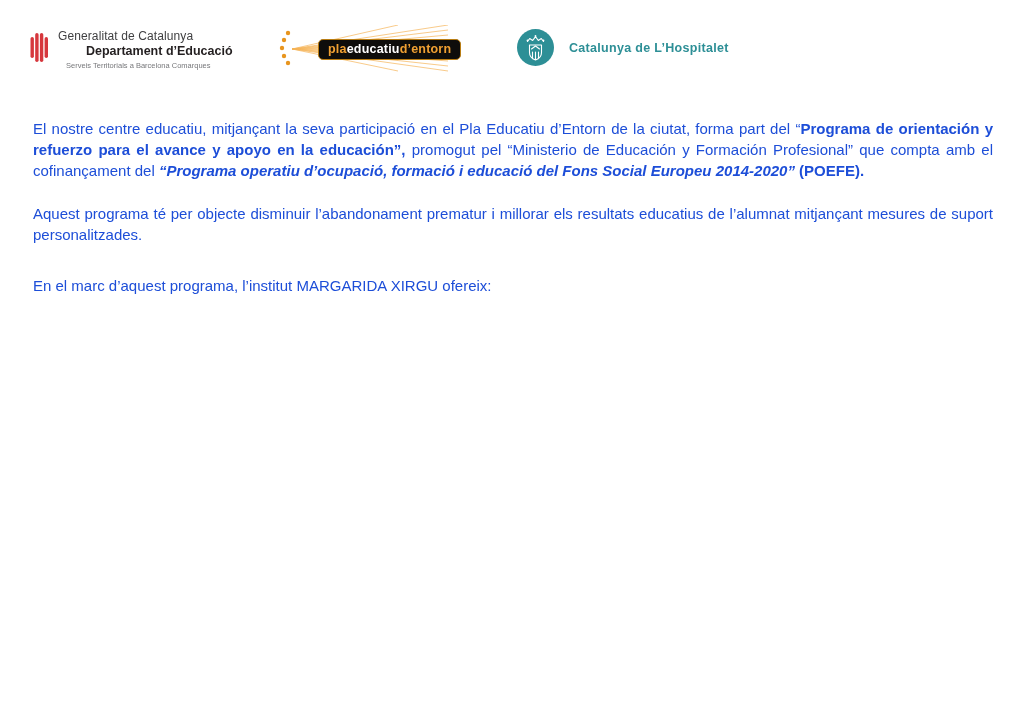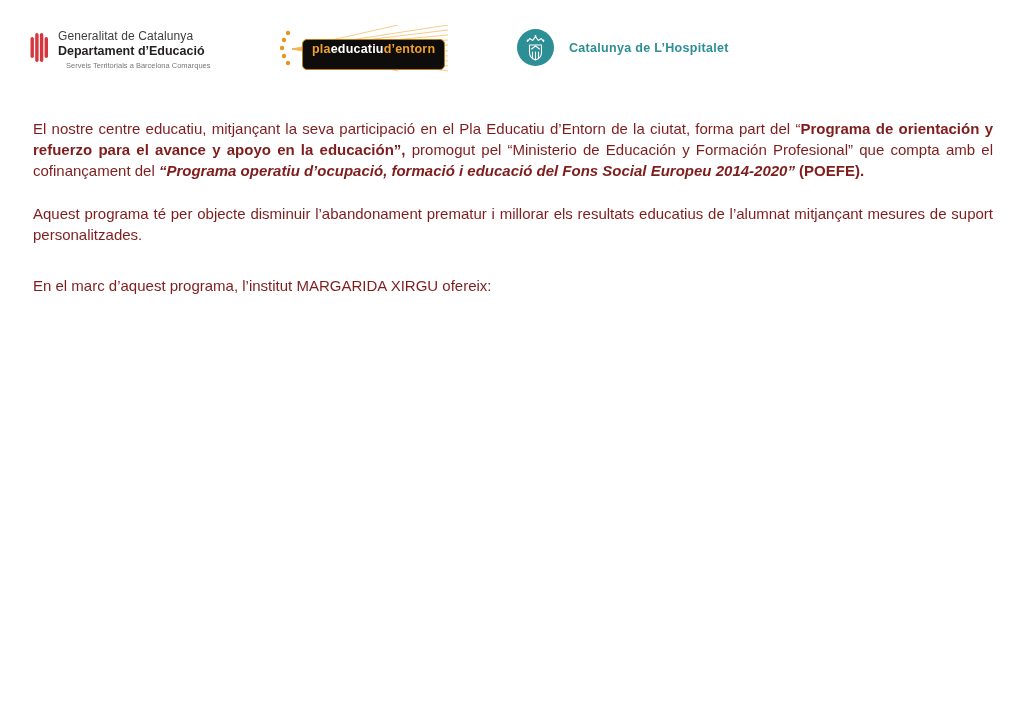--- a/index.html
+++ b/index.html
@@ -10,42 +10,42 @@
     width: 1024px; height: 564px;
     background: #ffffff;
     overflow: hidden;
   }
 
   
   .logo-gencat { position: absolute; left: 30px; top: 29px; display: flex; align-items: flex-start; }
   .logo-gencat .senyera { width: 21px; height: 33px; margin-top: 2px; }
   .logo-gencat .gc-text { margin-left: 7px; }
   .gc-line1 { font-size: 12px; color: #404042; letter-spacing: .1px; }
-  .gc-line2 { font-size: 12.5px; font-weight: bold; color: #231f20; margin-top: 1px; }
+  .gc-line2 { font-size: 12.5px; font-weight: bold; color: #231f20; margin-top: 1px; margin-left: 28px; }
   .gc-line3 { font-size: 7.5px; color: #77787b; margin-top: 3px; padding-left: 8px; }
 
   .logo-pla { position: absolute; left: 278px; top: 25px; width: 172px; height: 47px; }
   .logo-pla svg.rays { position: absolute; left: 0; top: 0; }
   .pla-badge {
-    position: absolute; left: 24px; top: 14px;
+    position: absolute; left: 40px; top: 14px;
     background: #0e0d0b; border: 1px solid #b97d13; border-radius: 5px;
-    padding: 2px 9px 13px 9px;
+    padding: 2px 9px 3px 9px;
     font-size: 12.5px; font-weight: bold; letter-spacing: .2px; white-space: nowrap;
   }
   .pla-orange { color: #f0a032; }
   .pla-white { color: #ffffff; }
 
   .logo-lh { position: absolute; left: 517px; top: 29px; display: flex; align-items: center; }
   .logo-lh .lh-circle { width: 37px; height: 37px; }
   .lh-label { margin-left: 15px; font-size: 12.5px; font-weight: bold; color: #2d8f96; letter-spacing: .3px; }
 
   
   .para {
     position: absolute; left: 33px; width: 960px;
-    font-size: 15px; line-height: 21px; color: #7f1d1d;
+    font-size: 15px; line-height: 21px; color: #1d4ed8;
   }
   .justify { text-align: justify; }
   .p1 { top: 118px; }
   .p2 { top: 203px; }
   .p3 { top: 275px; }
   .b  { font-weight: bold; }
   .bi { font-weight: bold; font-style: italic; }
   .doc-heading {
     position: absolute; left: 33px; top: 329px; width: 960px;
     font-size: 17px; font-weight: bold; font-style: italic; color: #111;

